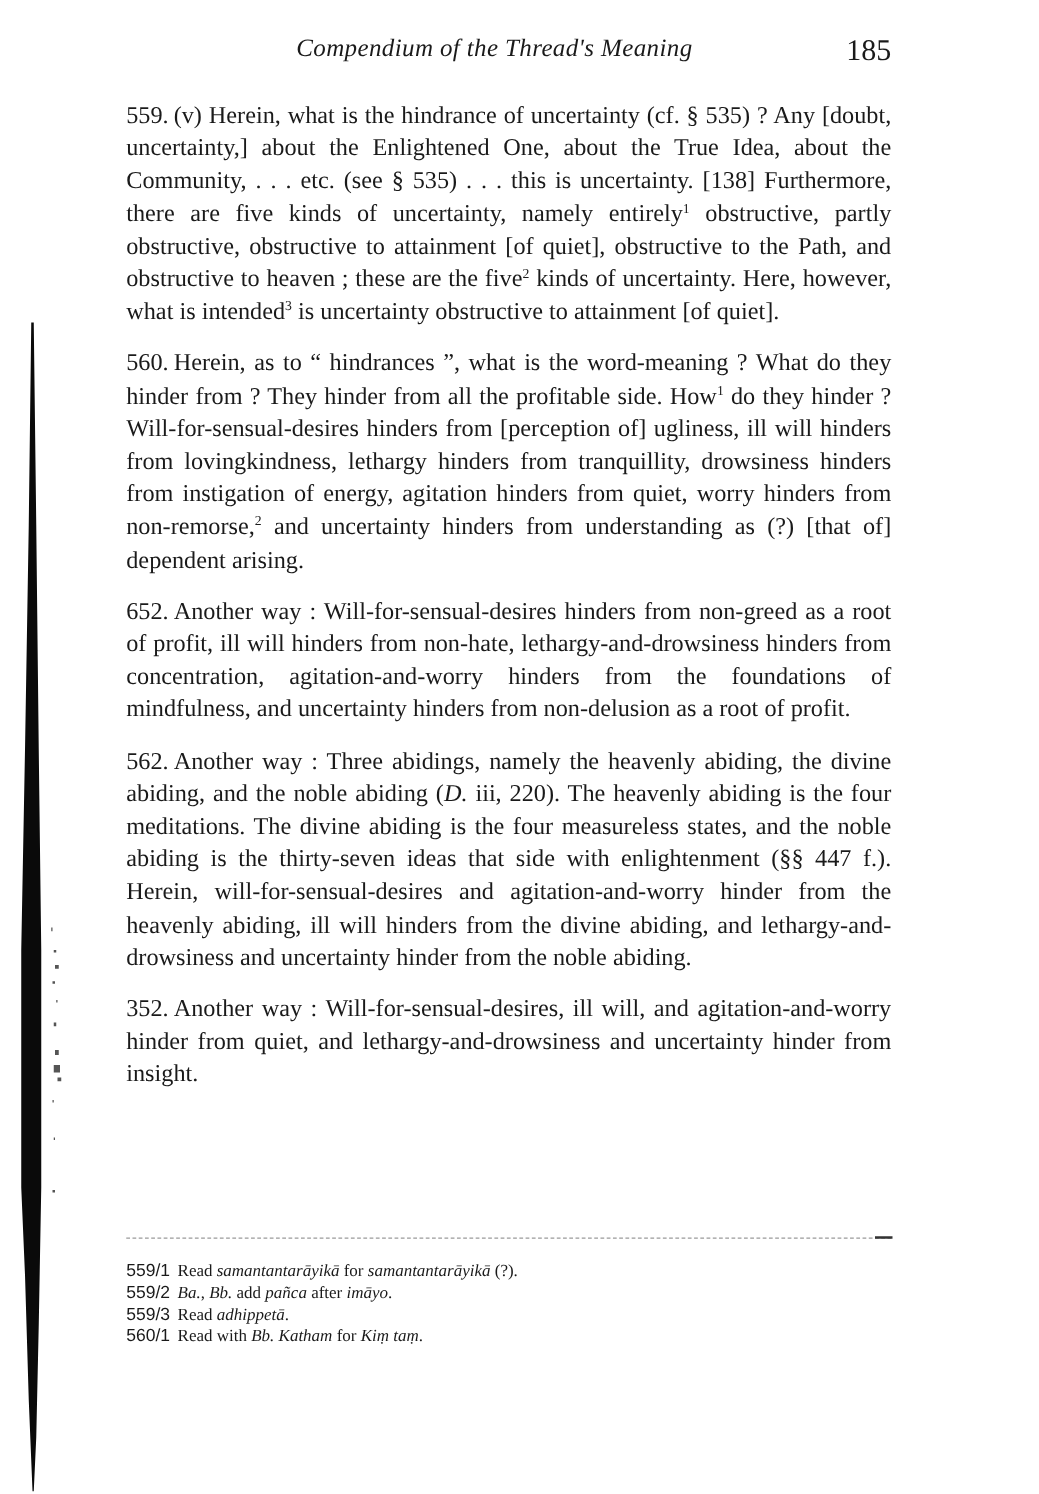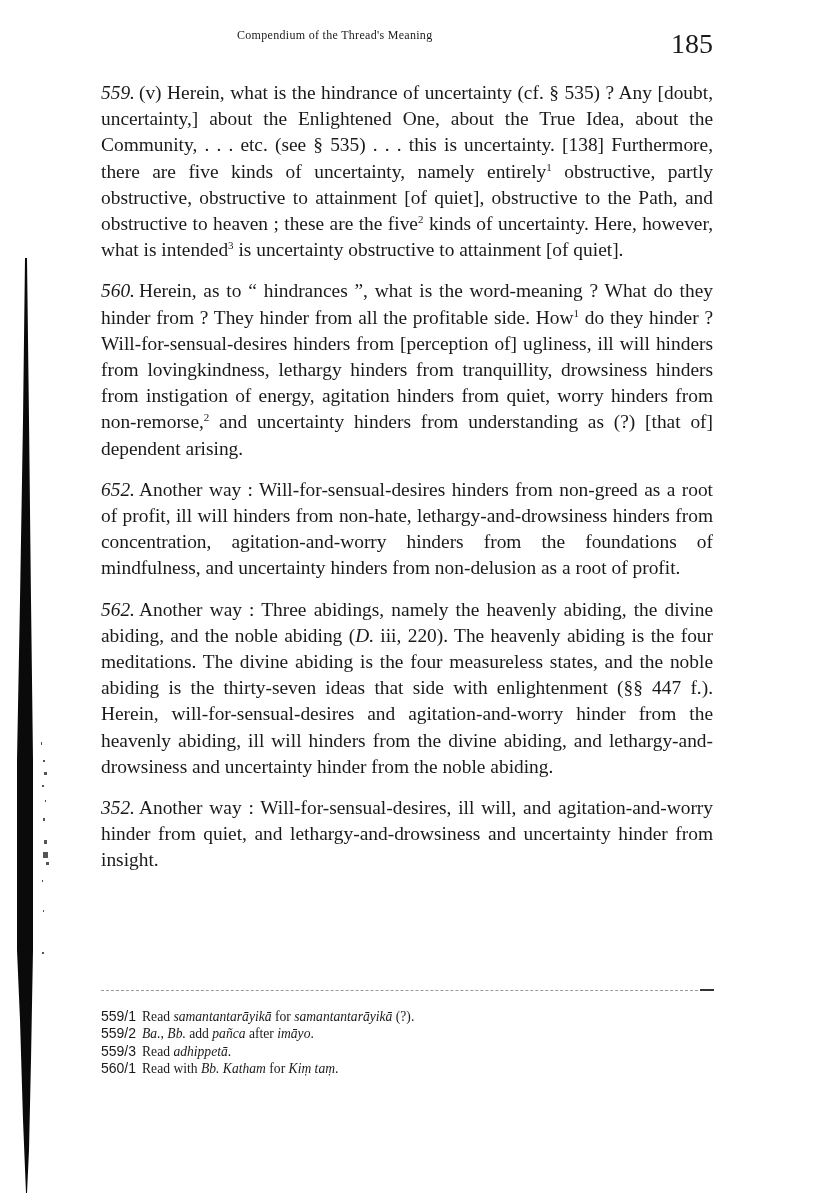--- a/index.html
+++ b/index.html
@@ -34,47 +34,47 @@
       top: 28px;
       left: 237px;
       width: 476px;
       height: 30px;
       font-family: "Liberation Serif", "DejaVu Serif", serif;
     }
     .running-title {
       position: absolute;
       left: 0;
       top: 0;
-      font-size: 12px;
+      font-style: italic;
+      font-size: 20px;
       letter-spacing: 0.3px;
     }
     .page-number {
       position: absolute;
       right: 0;
       top: 0;
-      font-size: 28px;
+      font-size: 24px;
       text-align: center;
     }
     .body-text {
       position: absolute;
       left: 101px;
       top: 80px;
       width: 612px;
       font-family: "Liberation Serif", "DejaVu Serif", serif;
       font-size: 19.4px;
       line-height: 26.2px;
       text-align: justify;
       hyphens: none;
     }
     .para {
       margin: 0 0 15px 0;
     }
     .para .num {
       margin-right: 4px;
-      font-style: italic;
     }
     .para sup {
       font-size: 11px;
       line-height: 0;
       vertical-align: 7px;
     }
     .bold {
       font-weight: normal;
     }
     .ital {

